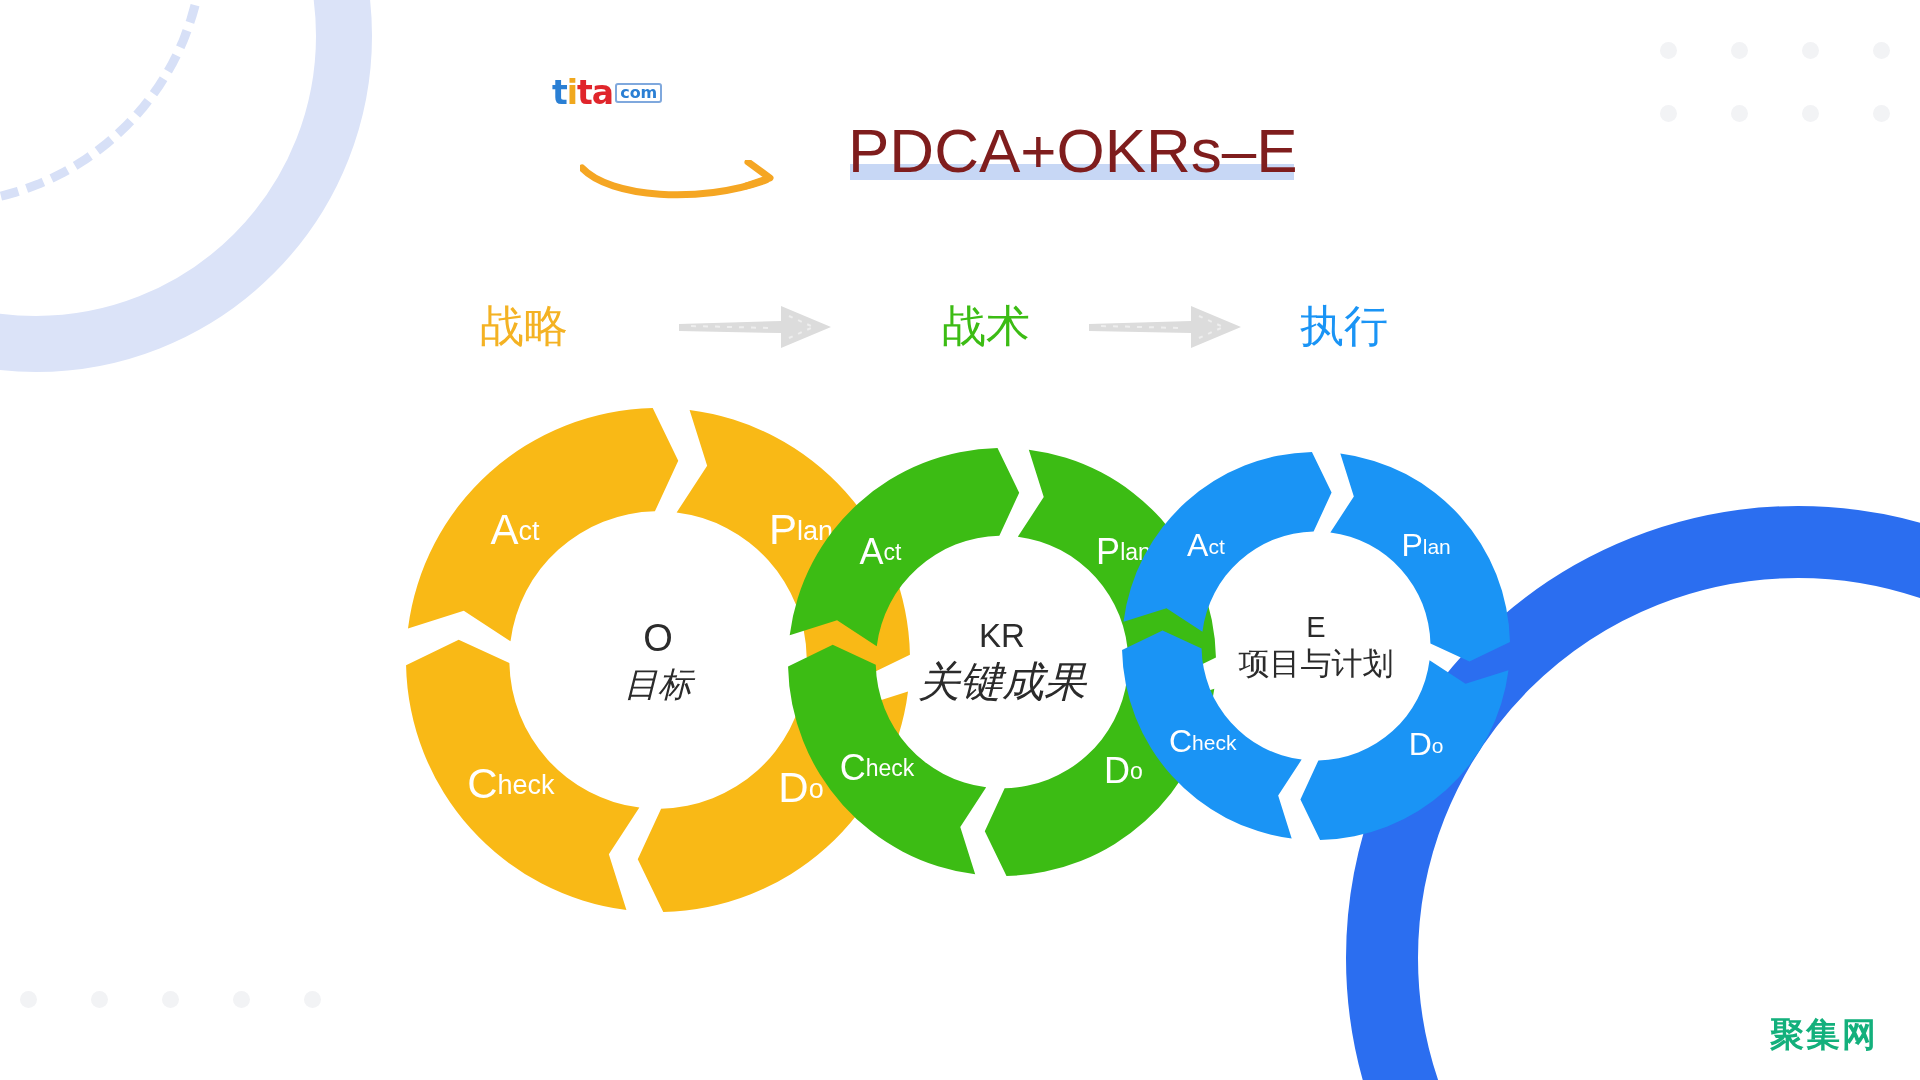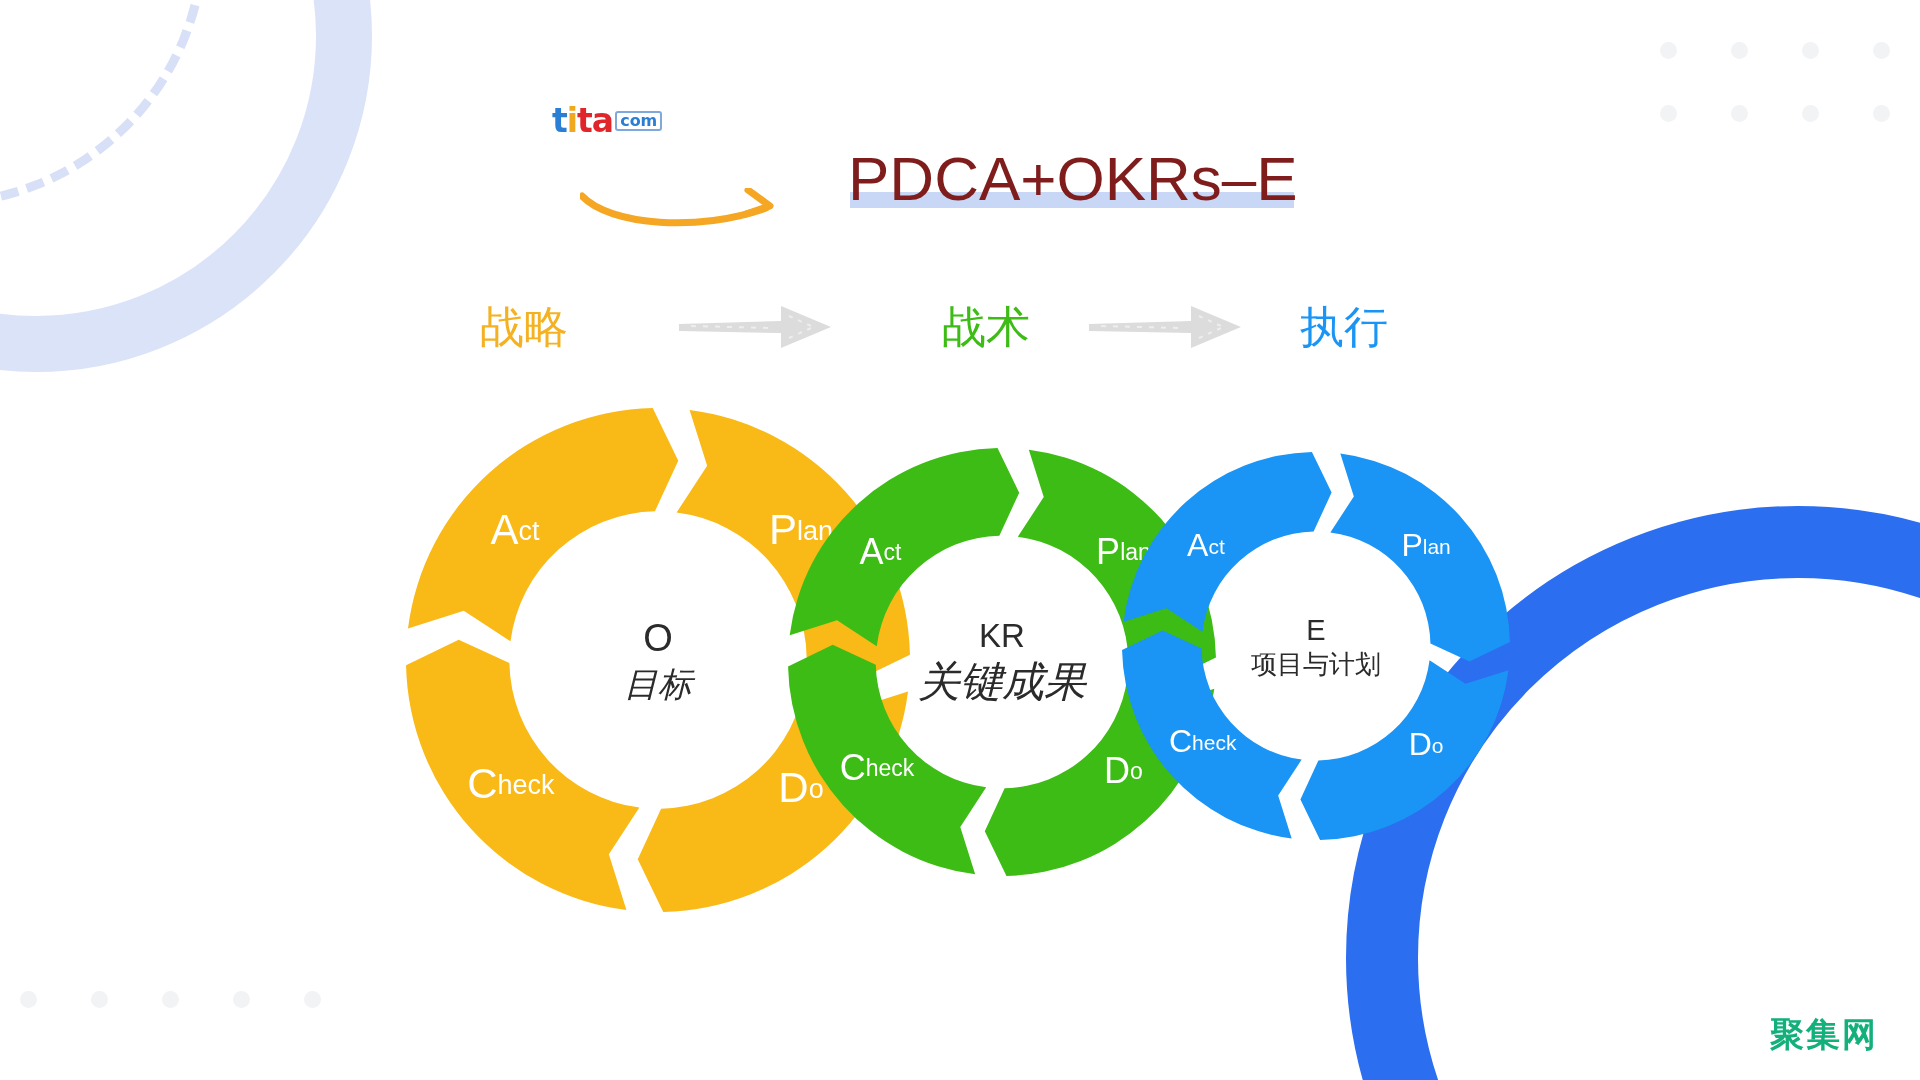--- a/index.html
+++ b/index.html
@@ -70,21 +70,21 @@
     left: 20px;
     bottom: 72px;
     grid-template-columns: repeat(5, 17px);
     grid-template-rows: repeat(1, 17px);
   }
 
   
   .header {
     position: absolute;
     left: 546px;
-    top: 104px;
+    top: 76px;
     display: flex;
     align-items: flex-end;
     gap: 26px;
     height: 110px;
   }
   .brand {
     position: relative;
     width: 276px;
     height: 110px;
   }
@@ -162,20 +162,21 @@
 
   
   .stages {
     position: absolute;
     left: 480px;
     top: 292px;
     width: 960px;
     height: 70px;
     display: flex;
     align-items: center;
+    font-family: Liberation Serif, serif;
   }
   .stage-label {
     font-size: 44px;
     line-height: 1;
     white-space: nowrap;
   }
   .stage-s0 { width: 140px; text-align: left; }
   .stage-s1 { width: 140px; text-align: right; }
   .stage-s2 { width: 140px; }
   .stage-arrow {
@@ -409,19 +410,19 @@
           A 194 194 0 0 1 189.9371705426288 0.0425474058799864
           L 209.58591271452576 40.559548277336006
           L 191.602930620151 79.5651029694692
           A 114.46 114.46 0 0 0 80.44255128754487 179.6543580862298
           L 44.482443685672735 156.16624187591236 Z" fill="#1a94f5"></path>
           <text x="83.87978000000001" y="96.464948" text-anchor="middle" dominant-baseline="middle" class="seg-label"><tspan font-size="32">A</tspan><tspan font-size="21">ct</tspan></text>
         </g>
     </svg>
     <div class="ring-center">
       <div class="c-key" style="font-size:29px;">E</div>
-      <div class="c-sub" style="font-size:26px;">项目与计划</div>
+      <div class="c-sub" style="font-size:31px;">项目与计划</div>
     </div>
   </div>
 
 </div>
 
 <div class="watermark">聚集网</div>
 
 </body></html>

